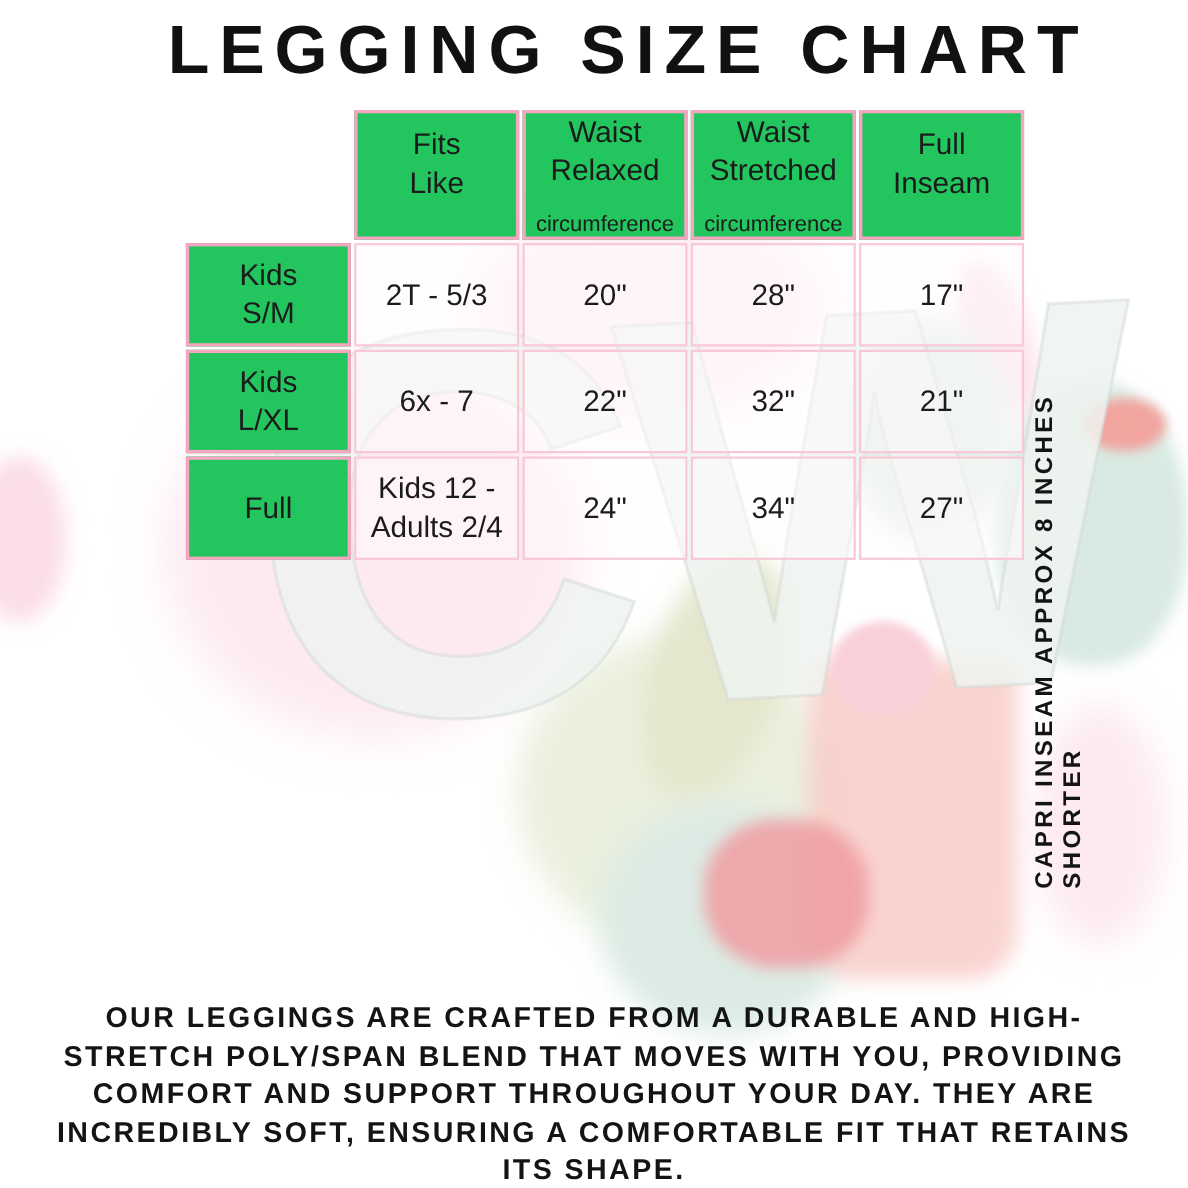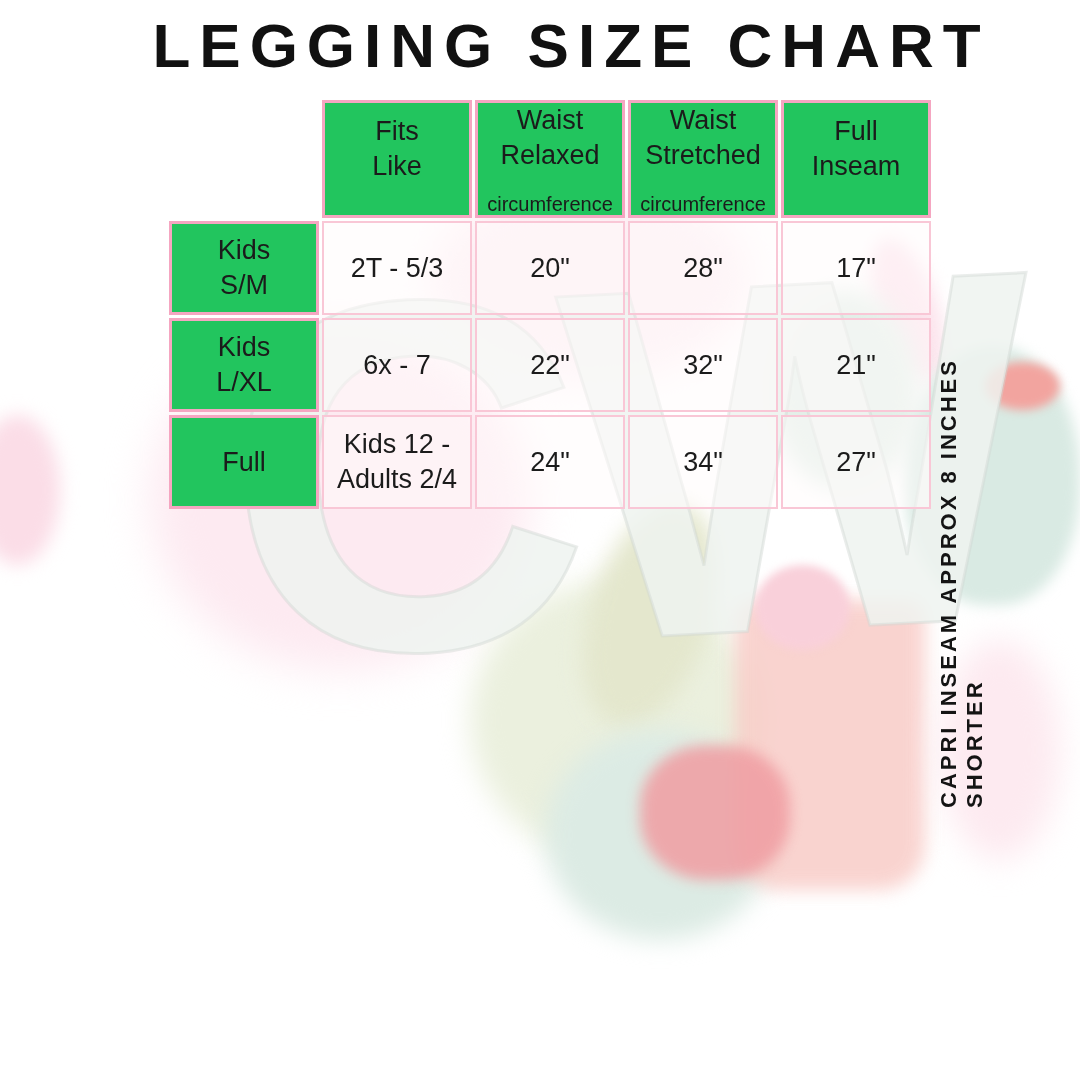--- a/index.html
+++ b/index.html
@@ -124,14 +124,15 @@
 Adults 2/4</td>
         <td class="cell-data">24"</td>
         <td class="cell-data">34"</td>
         <td class="cell-data">27"</td>
       </tr>
     </tbody>
   </table>
 
   <div class="side-note">CAPRI INSEAM APPROX 8 INCHES SHORTER</div>
 
+  <p class="footer">OUR LEGGINGS ARE CRAFTED FROM A DURABLE AND HIGH-STRETCH POLY/SPAN BLEND THAT MOVES WITH YOU, PROVIDING COMFORT AND SUPPORT THROUGHOUT YOUR DAY. THEY ARE INCREDIBLY SOFT, ENSURING A COMFORTABLE FIT THAT RETAINS ITS SHAPE.</p>
 
 </div>
 
 </body></html>

